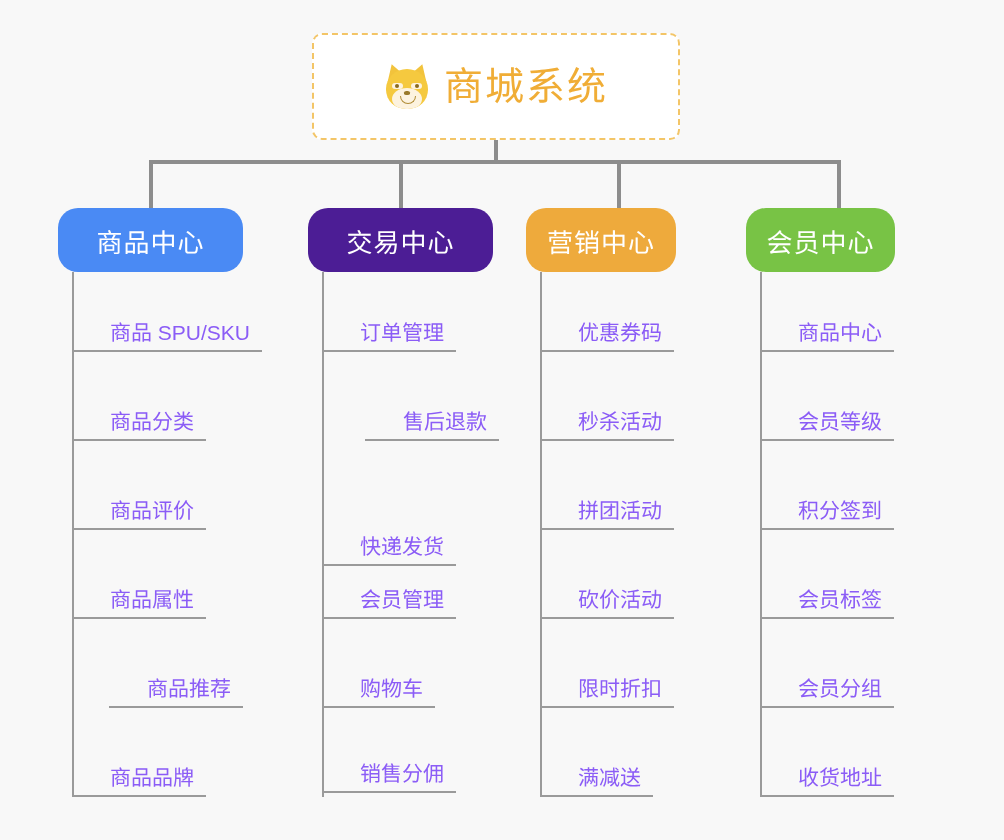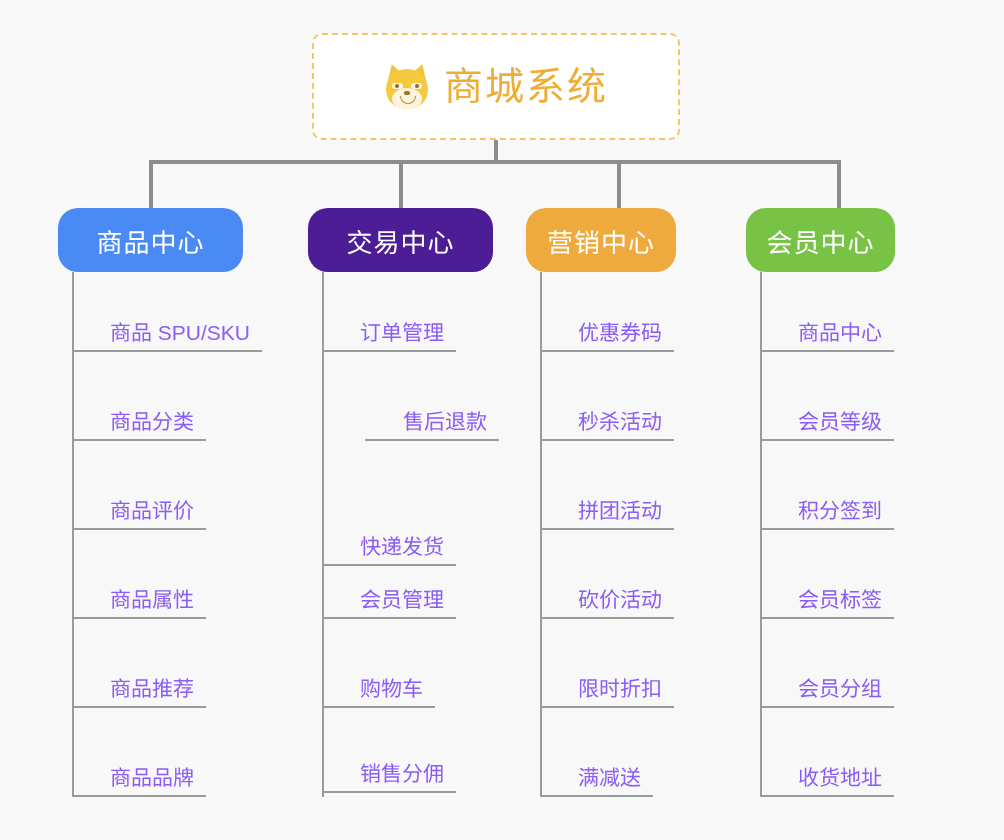--- a/index.html
+++ b/index.html
@@ -206,21 +206,21 @@
         </div>
         <div class="leaf-item" style="top: 81px;">
           <span class="leaf-label">商品分类</span>
         </div>
         <div class="leaf-item" style="top: 170px;">
           <span class="leaf-label">商品评价</span>
         </div>
         <div class="leaf-item" style="top: 259px;">
           <span class="leaf-label">商品属性</span>
         </div>
-        <div class="leaf-item" style="top: 348px;">
+        <div class="leaf-item" style="top: 348px; margin-left: 37px;">
           <span class="leaf-label">商品推荐</span>
         </div>
         <div class="leaf-item" style="top: 437px;">
           <span class="leaf-label">商品品牌</span>
         </div>
       </div>
       <div class="cat-box" style="left: 308px; width: 185px; background: #4c1d95;">
         <span>交易中心</span>
       </div>
       <div class="leaf-col" style="left: 322px;">

